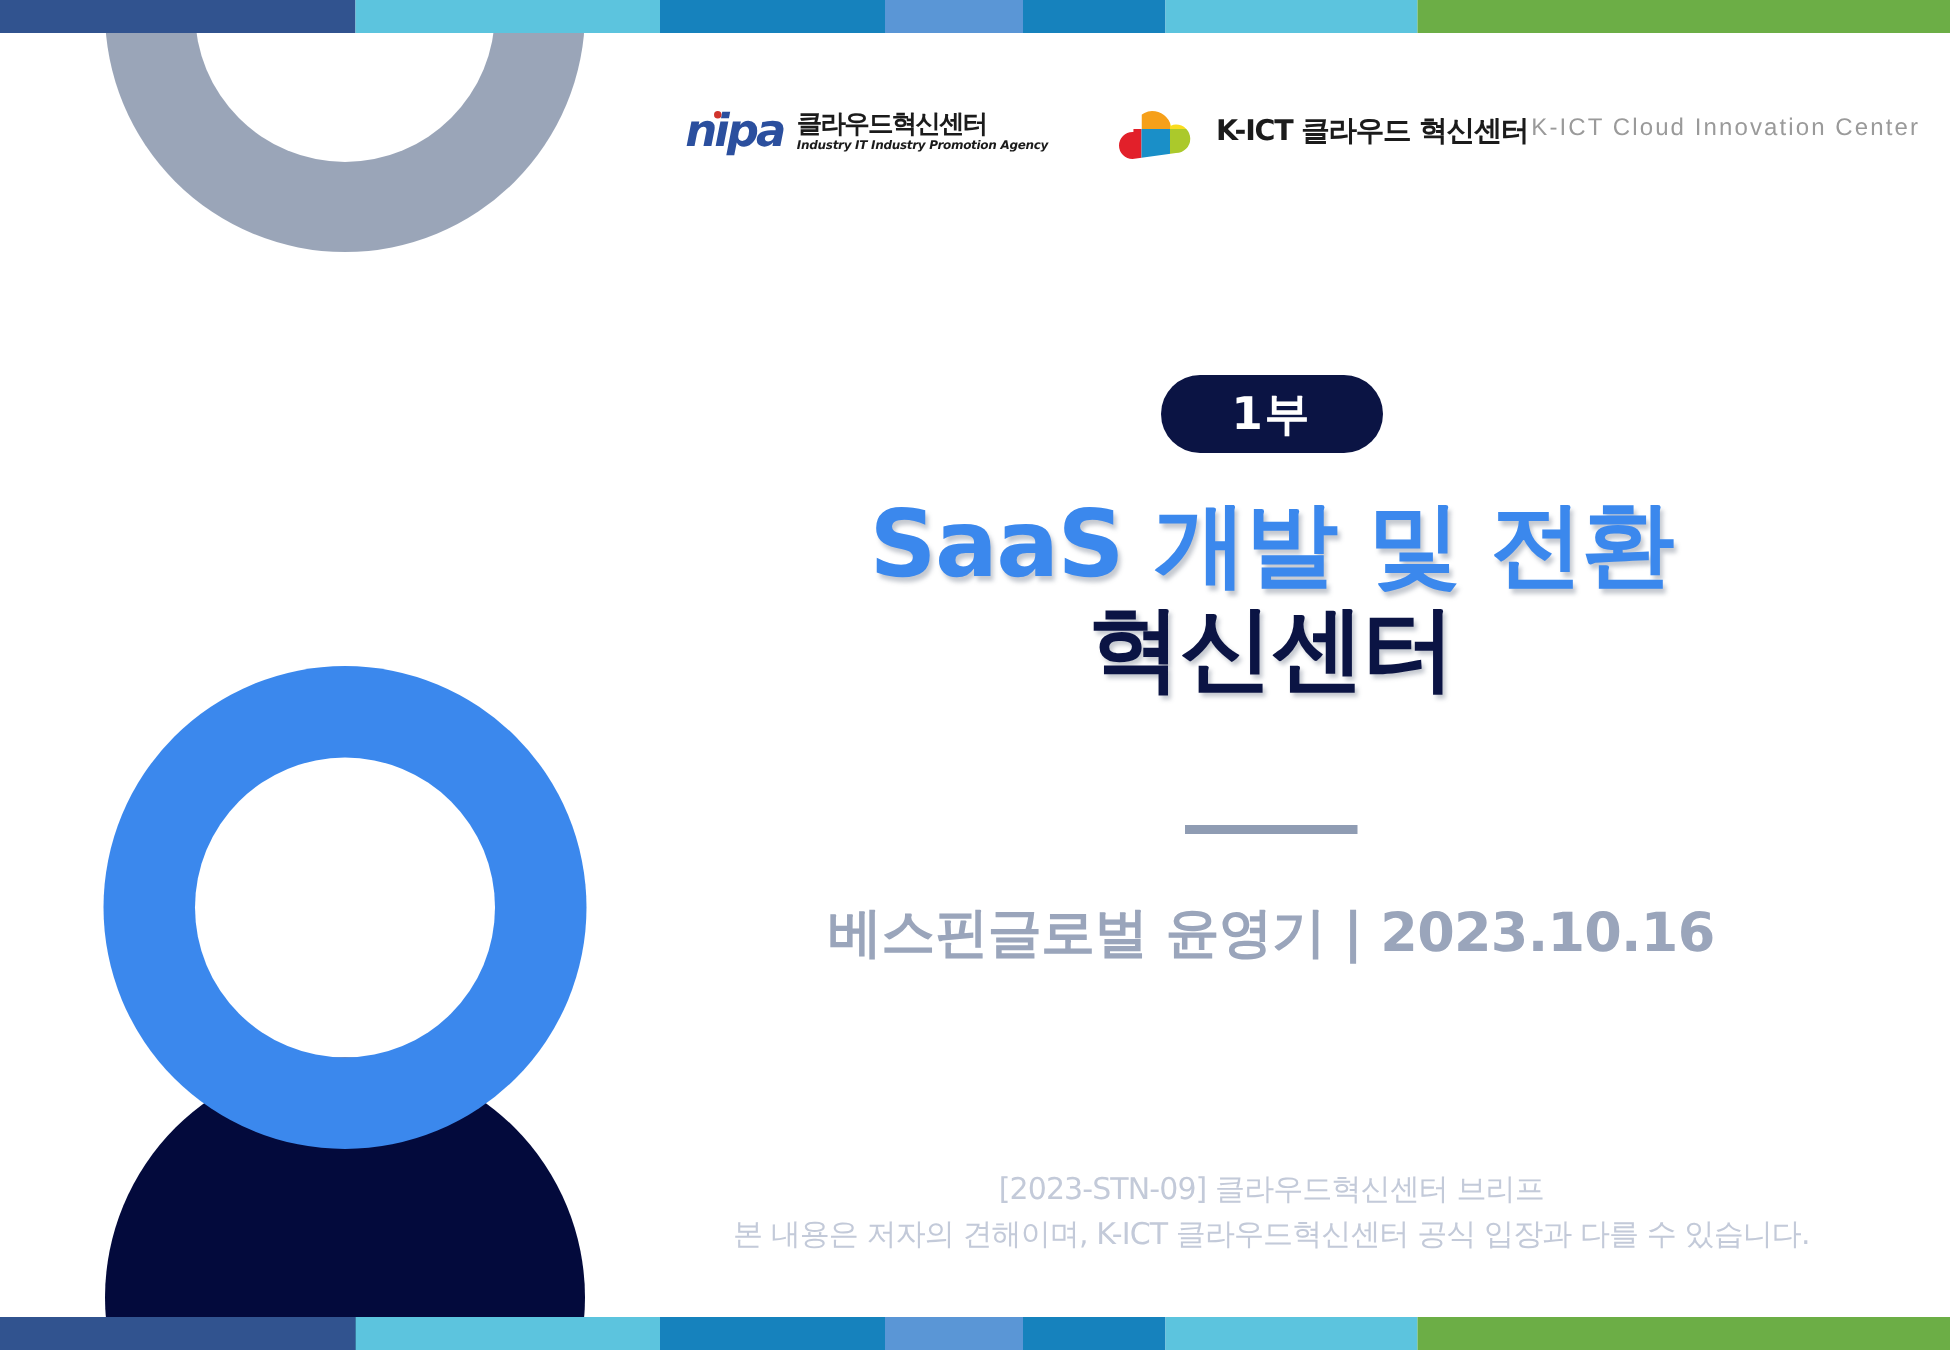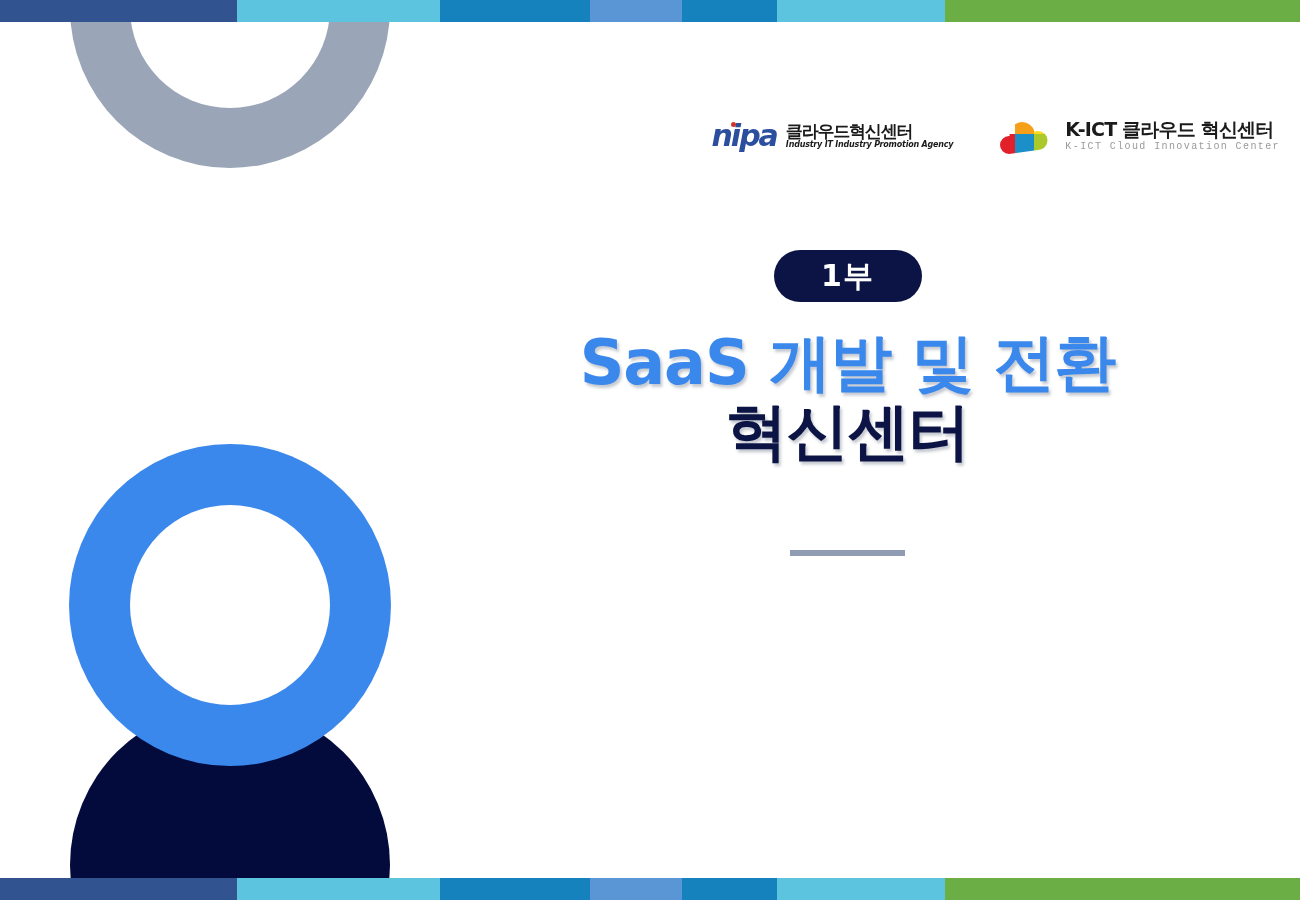--- a/index.html
+++ b/index.html
@@ -47,21 +47,20 @@
 
   
   .logo-row {
     position: absolute;
     top: 68px;
     right: 20px;
     display: flex;
     align-items: center;
     gap: 46px;
     z-index: 6;
-    margin-top: 48px;
   }
 
   .nipa-logo {
     display: flex;
     align-items: center;
     gap: 9px;
   }
   .nipa-word {
     font-family: "DejaVu Sans", sans-serif;
     font-weight: bold;
@@ -94,32 +93,32 @@
     font-family: "DejaVu Sans", sans-serif;
     font-weight: bold;
     font-style: italic;
     font-size: 8px;
     letter-spacing: -0.2px;
     color: #1b1b1b;
     line-height: 1;
   }
 
   .kict-logo { display: flex; align-items: center; gap: 10px; }
-  .kict-text { display: flex; flex-direction: column; gap: 2px; }
+  .kict-text { display: flex; flex-direction: row; gap: 2px; }
   .kict-kor {
     font-family: "DejaVu Sans", sans-serif;
     font-weight: bold;
     font-size: 19px;
     letter-spacing: -0.8px;
     color: #1b1b1b;
     line-height: 1.05;
   }
   .kict-eng {
-    font-family: Liberation Mono, monospace;
-    font-size: 10px;
+    font-family: Liberation Sans, sans-serif;
+    font-size: 16px;
     letter-spacing: 1.4px;
     color: #9a9a9a;
     line-height: 1;
   }
 
   
   .content {
     position: absolute;
     left: 395px;
     top: 0;
@@ -278,17 +277,22 @@
 
     <div class="badge">1부</div>
 
     <h1 class="title">
       <span class="title-l1">SaaS 개발 및 전환</span>
       <span class="title-l2">혁신센터</span>
     </h1>
 
     <div class="divider"></div>
 
-
+    <div class="subtitle">베스핀글로벌 윤영기 | 2023.10.16</div>
+
+    <div class="footer">
+      <span class="footer-line">[2023-STN-09] 클라우드혁신센터 브리프</span>
+      <span class="footer-line">본 내용은 저자의 견해이며, K-ICT 클라우드혁신센터 공식 입장과 다를 수 있습니다.</span>
+    </div>
 
   </div>
 
 </div>
 
 </body></html>

